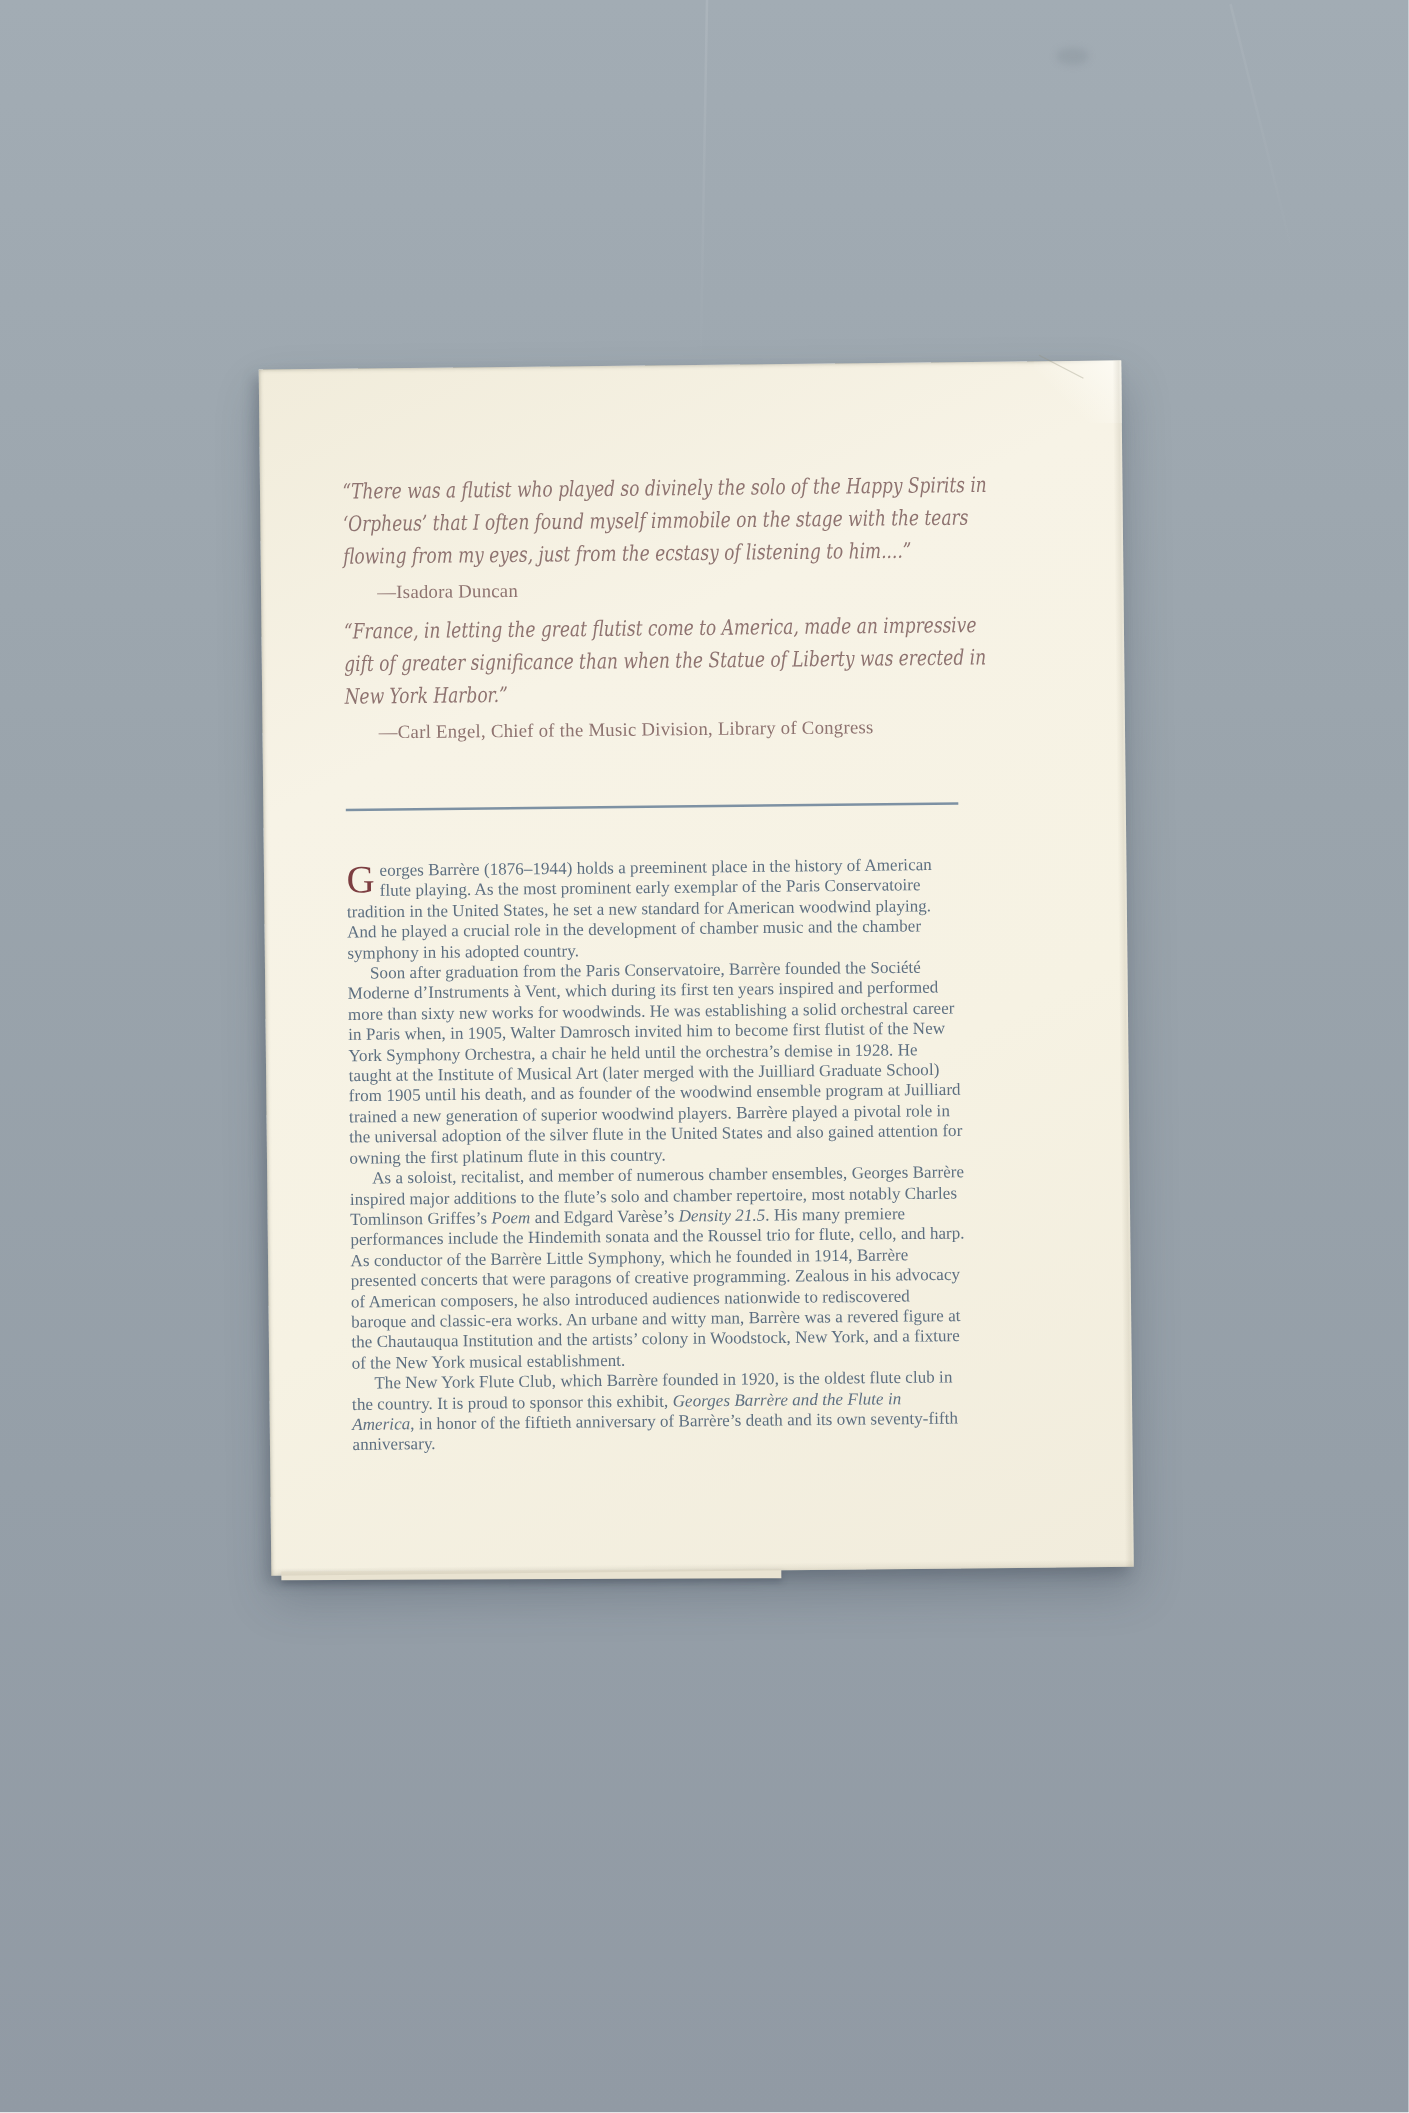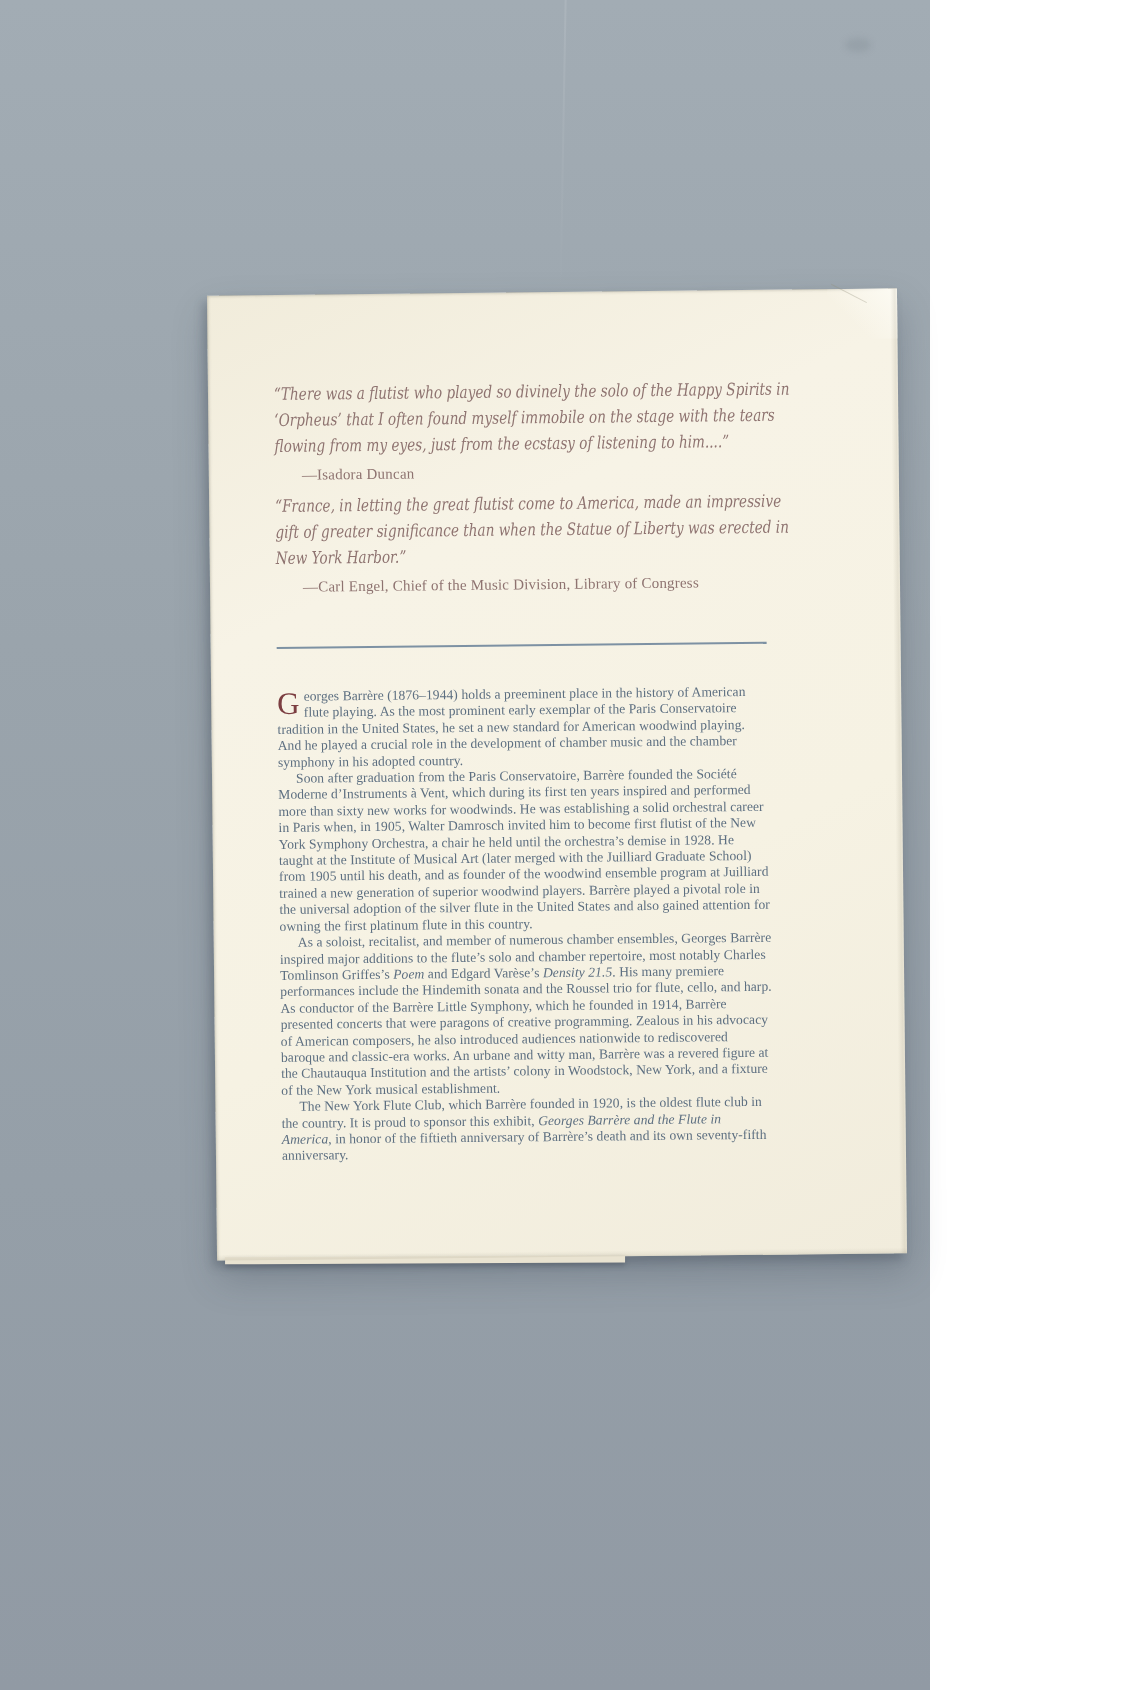--- a/index.html
+++ b/index.html
@@ -1,21 +1,21 @@
 <!DOCTYPE html>
 <html style="--quote-color: #8e7370; --body-color: #5d6f81; --dropcap-color: #7c3e41; --rule-color: #7d91a3;"><head>
 <meta charset="utf-8">
 <style>
   html, body { margin: 0; padding: 0; }
   body {
     width: 1127px; height: 1690px; overflow: hidden;
     font-family: "Liberation Serif", serif;
   }
   .stage {
-    position: relative; width: 930px; height: 1690px;
+    position: relative; width: 1127px; height: 1690px;
     background: linear-gradient(180deg, #a2acb4 0%, #9aa4ac 38%, #959fa8 70%, #919aa4 100%);
   }
   .crease {
     position: absolute; background: linear-gradient(180deg, rgba(255,255,255,0.10), rgba(255,255,255,0));
     width: 2px; pointer-events: none;
   }
   .crease-1 { left: 562px; top: 0; height: 300px; transform: rotate(1deg); }
   .crease-2 { left: 1010px; top: 0; height: 220px; transform: rotate(-14deg); opacity: .6; }
   .smudge {
     position: absolute; left: 845px; top: 38px; width: 26px; height: 14px; border-radius: 50%;

